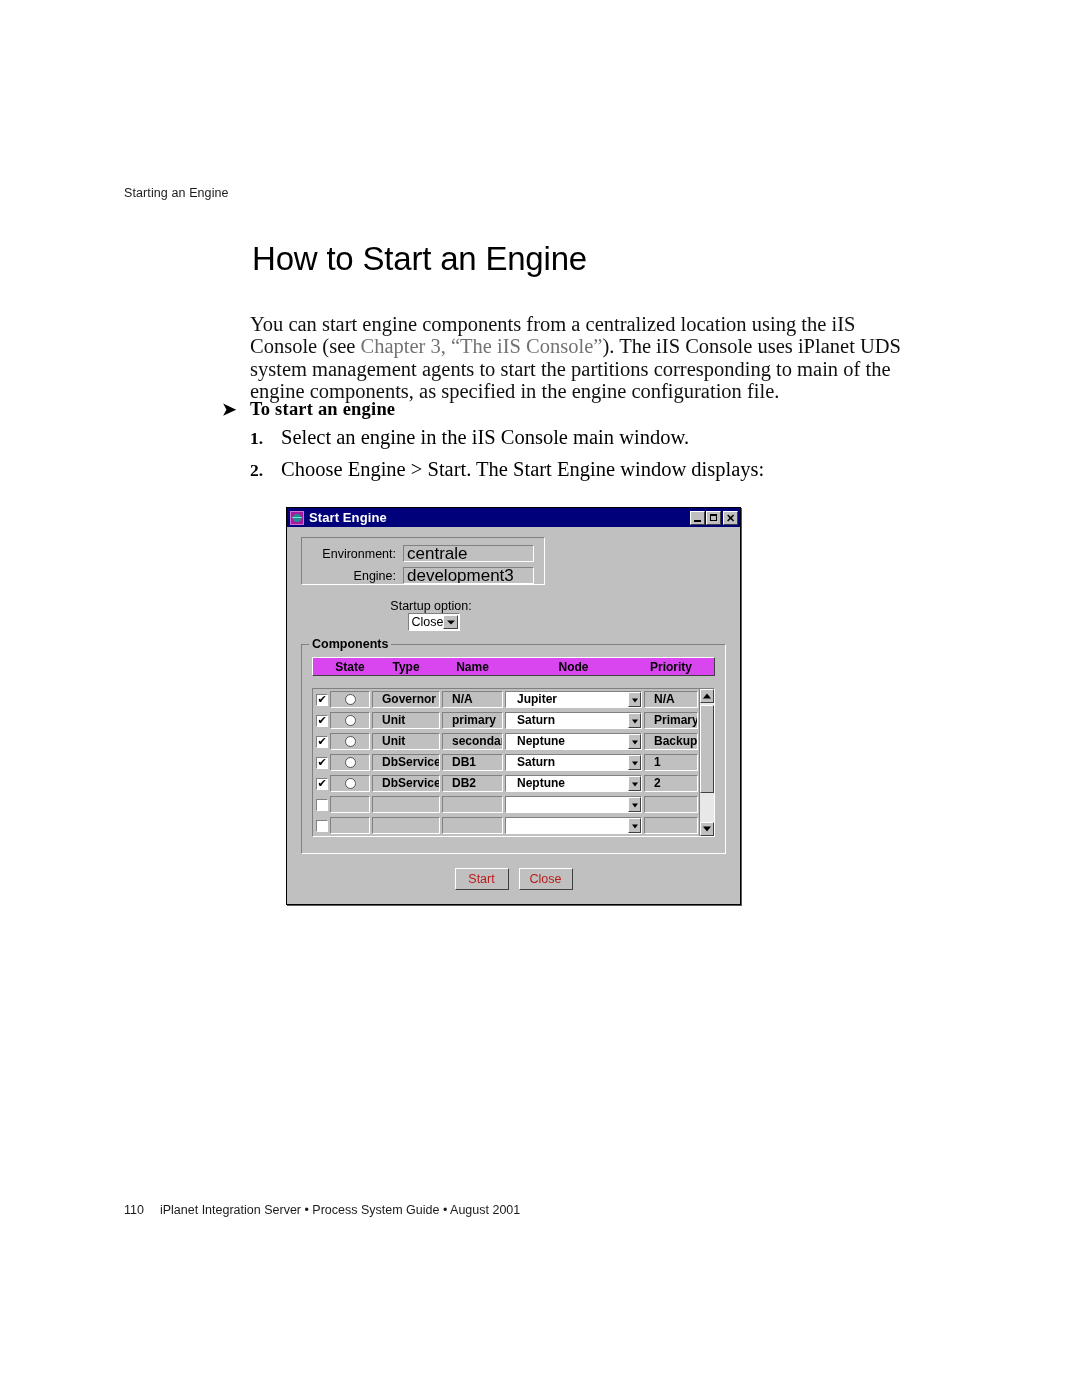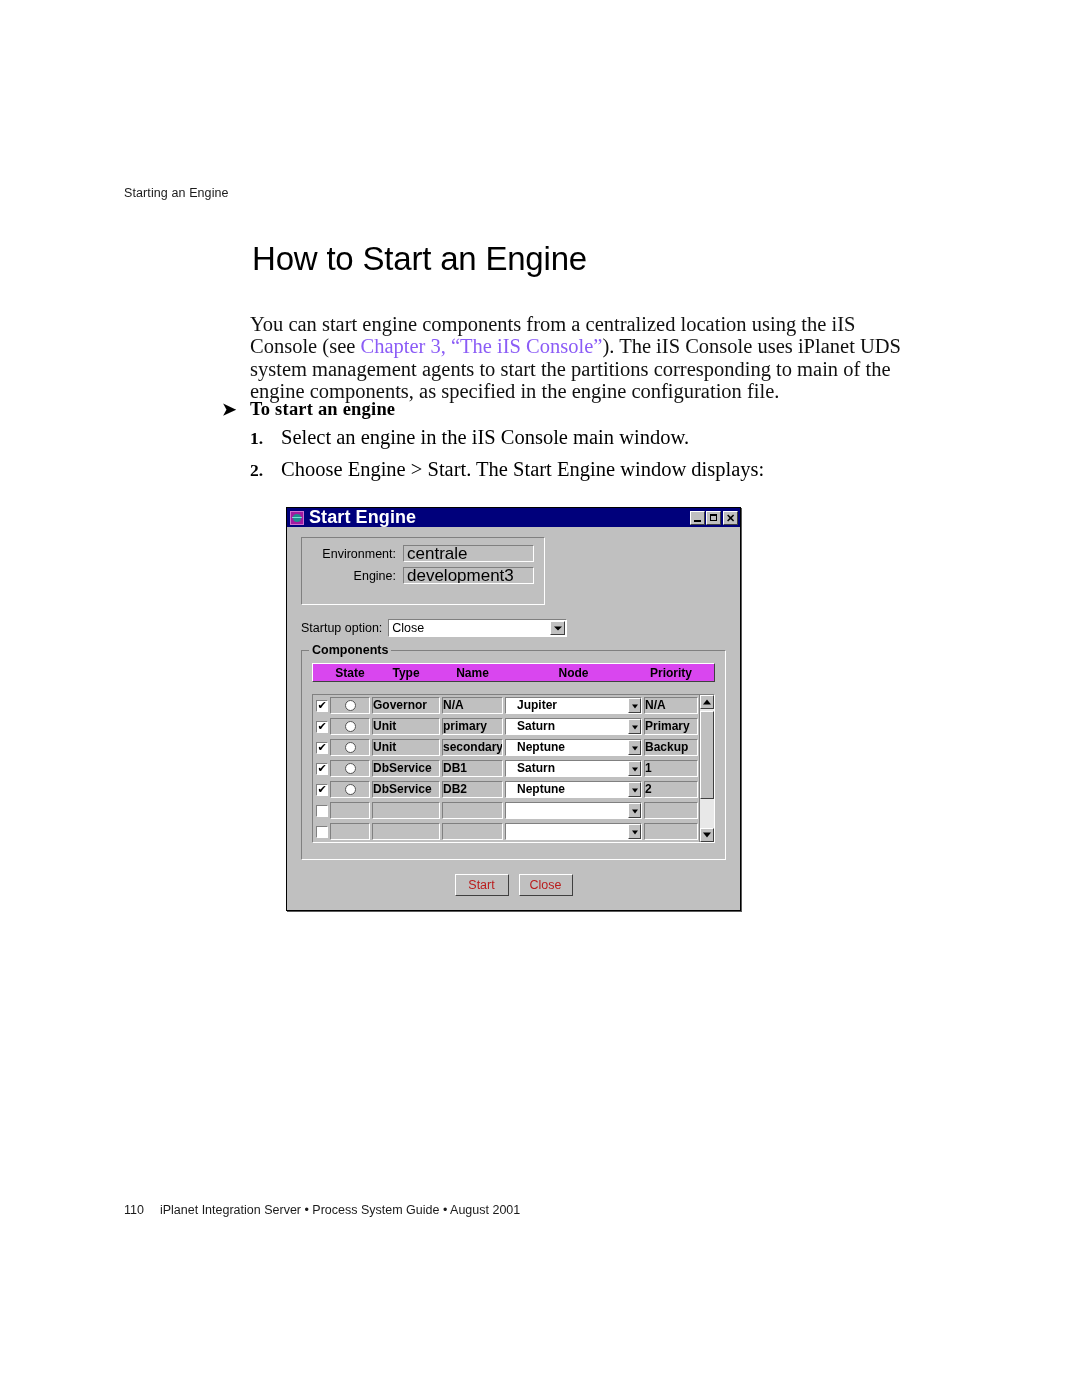--- a/index.html
+++ b/index.html
@@ -44,21 +44,21 @@
   .intro {
     position: absolute;
     left: 250px;
     top: 292px;
     width: 660px;
     font-size: 20.5px;
     line-height: 22.5px;
     color: #101010;
   }
   .xref {
-    color: #8b5cf6;
+    color: #737373;
     margin-top: 36px;
   }
 
   
   .proc-head {
     position: absolute;
     left: 222px;
     top: 399px;
     width: 600px;
     font-size: 18.5px;
@@ -131,21 +131,21 @@
   }
   .app-icon::after {
     content: "";
     position: absolute;
     left: 1px; top: 5px;
     width: 10px; height: 1px;
     background: #77e0d8;
   }
   .titlebar-text {
     color: #ffffff;
-    font-size: 18px;
+    font-size: 13px;
     font-weight: bold;
     flex: 1 1 auto;
     white-space: nowrap;
     letter-spacing: 0.1px;
   }
   .win-btns {
     display: flex;
     gap: 1px;
     flex: 0 0 auto;
   }
@@ -188,21 +188,21 @@
   
   .dlg-body {
     padding: 10px 14px 12px 14px;
   }
 
   
   .topgroup {
     border: 1px solid #ffffff;
     border-top-color: #808080;
     border-left-color: #808080;
-    padding: 7px 10px 20px 10px;
+    padding: 7px 10px 0 10px;
     width: 244px;
     box-sizing: border-box;
     margin-bottom: 14px;
   }
   .fieldrow {
     display: flex;
     align-items: center;
     margin-bottom: 5px;
   }
   .fieldrow:last-child { margin-bottom: 0; }
@@ -230,20 +230,21 @@
     overflow: hidden;
     white-space: nowrap;
   }
 
   
   .startup-row {
     display: flex;
     align-items: center;
     margin-bottom: 13px;
     width: 266px;
+    flex-direction: column;
   }
   .startup-label {
     font-size: 12.5px;
     padding-right: 6px;
     white-space: nowrap;
   }
   .combo {
     flex: 1 1 auto;
     height: 18px;
     background: #ffffff;
@@ -385,21 +386,21 @@
   .cell {
     height: 17px;
     background: #c0c0c0;
     border-top: 1px solid #808080;
     border-left: 1px solid #808080;
     border-right: 1px solid #ffffff;
     border-bottom: 1px solid #ffffff;
     box-sizing: border-box;
     font-size: 12px;
     line-height: 15px;
-    padding-left: 0;
+    padding-left: 9px;
     color: #000000;
     white-space: nowrap;
     overflow: hidden;
     margin-right: 2px;
   }
   .cell-state {
     width: 40px;
     flex: 0 0 auto;
     display: flex;
     align-items: center;

